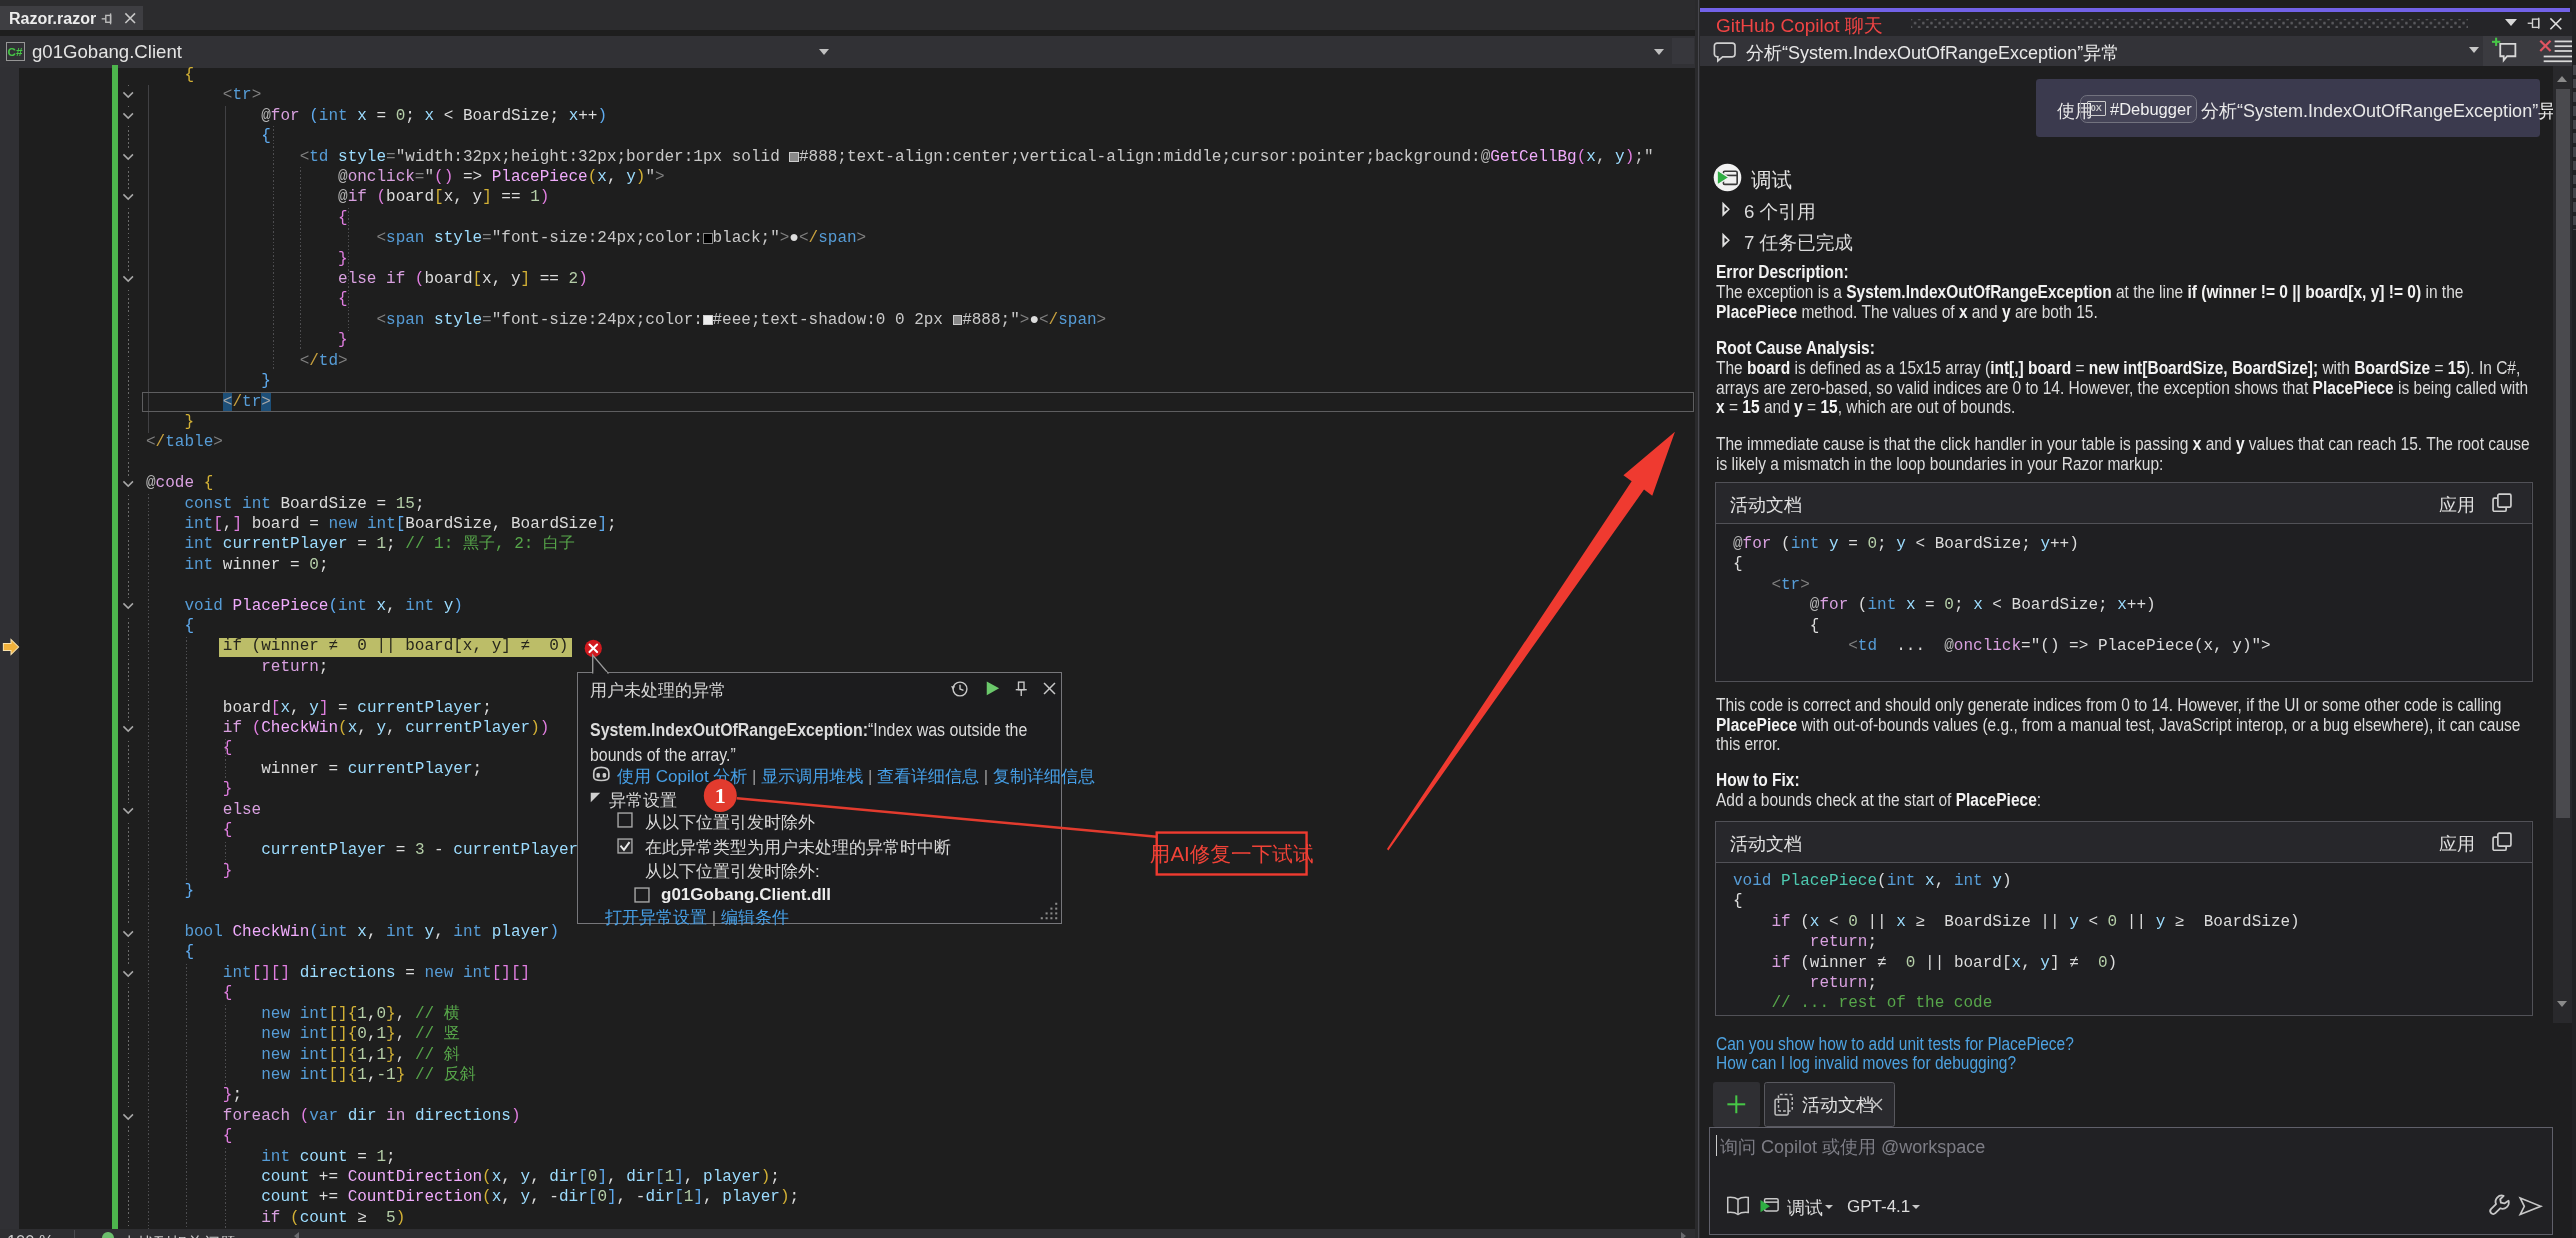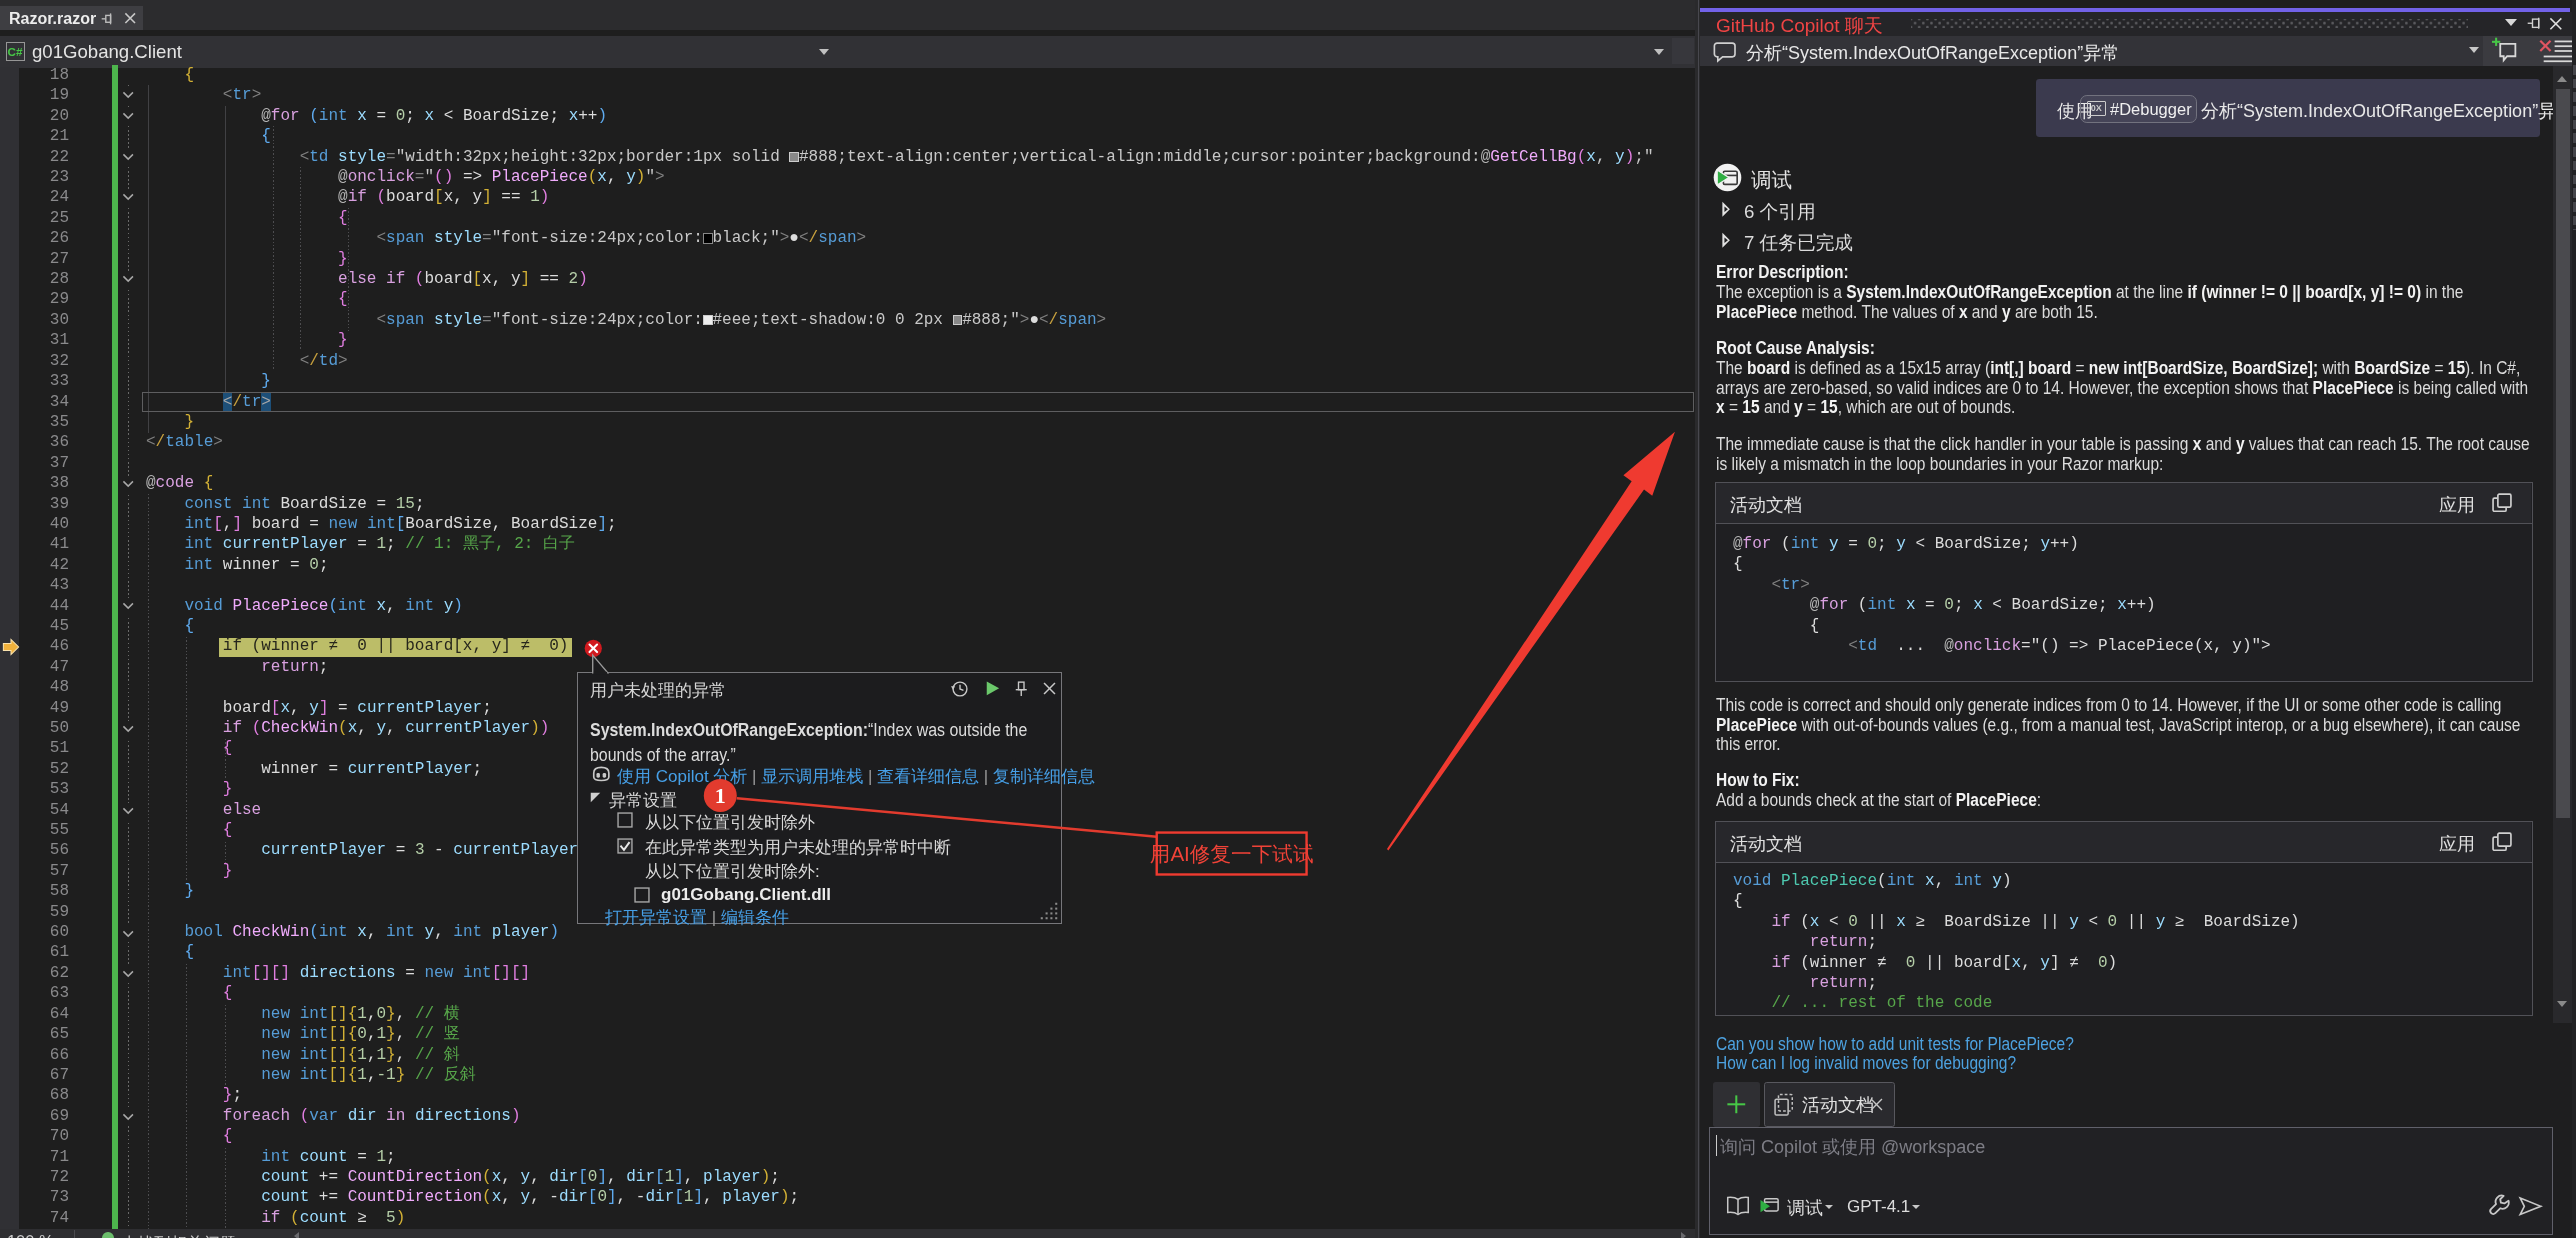--- a/index.html
+++ b/index.html
@@ -37,77 +37,20 @@
       </g>
     </svg>
 <div class="abs" style="left:0;top:29.6px;width:1695px;height:6.2px;background:#1e1e1e"></div>
 <div class="abs" style="left:0;top:36px;width:1695px;height:32px;background:#313135"></div>
 <div class="abs" style="left:5.5px;top:42px;width:19px;height:19px;border:1.4px solid #969696;color:#47c647;font-size:11.7px;font-weight:bold;text-align:center;line-height:17px">C#</div>
 <div class="abs" style="left:32px;top:41px;color:#e4e4e4;font-size:18.6px">g01Gobang.Client</div>
 <div class="abs" style="left:819px;top:49px;width:0;height:0;border-left:5.5px solid transparent;border-right:5.5px solid transparent;border-top:6.2px solid #c0c0c0"></div>
 <div class="abs" style="left:1654px;top:49px;width:0;height:0;border-left:5.5px solid transparent;border-right:5.5px solid transparent;border-top:6.2px solid #c0c0c0"></div>
 <div class="abs" style="left:1672px;top:38px;width:22px;height:26px;background:#37373c"></div>
 <div class="abs" style="left:0;top:67px;width:19px;height:1162px;background:#303034"></div>
-<pre class="abs" style="left:0;top:65px;width:69px;text-align:right;color:#8a8a8c">18
-19
-20
-21
-22
-23
-24
-25
-26
-27
-28
-29
-30
-31
-32
-33
-34
-35
-36
-37
-38
-39
-40
-41
-42
-43
-44
-45
-46
-47
-48
-49
-50
-51
-52
-53
-54
-55
-56
-57
-58
-59
-60
-61
-62
-63
-64
-65
-66
-67
-68
-69
-70
-71
-72
-73
-74</pre>
 <div class="abs" style="left:112px;top:65px;width:6.2px;height:1166px;background:#4db54d"></div>
 <div class="abs" style="left:128px;top:85px;width:0.7px;height:1145px;background:repeating-linear-gradient(to bottom,#6a6a6a 0 1.4px,transparent 1.4px 4.1px)"></div>
 <div class="abs" style="left:121px;top:87px;width:14.4px;height:16.5px;background:#1e1e1e"></div>
 <svg class="abs" style="left:122px;top:91px" width="12.4" height="8.2" viewBox="0 0 18 12">
       <polyline points="2,2 9,9 16,2" stroke="#a8a8a8" stroke-width="2.2" fill="none"></polyline>
     </svg>
 <div class="abs" style="left:121px;top:107px;width:14.4px;height:16.5px;background:#1e1e1e"></div>
 <svg class="abs" style="left:122px;top:112px" width="12.4" height="8.2" viewBox="0 0 18 12">
       <polyline points="2,2 9,9 16,2" stroke="#a8a8a8" stroke-width="2.2" fill="none"></polyline>
     </svg>

